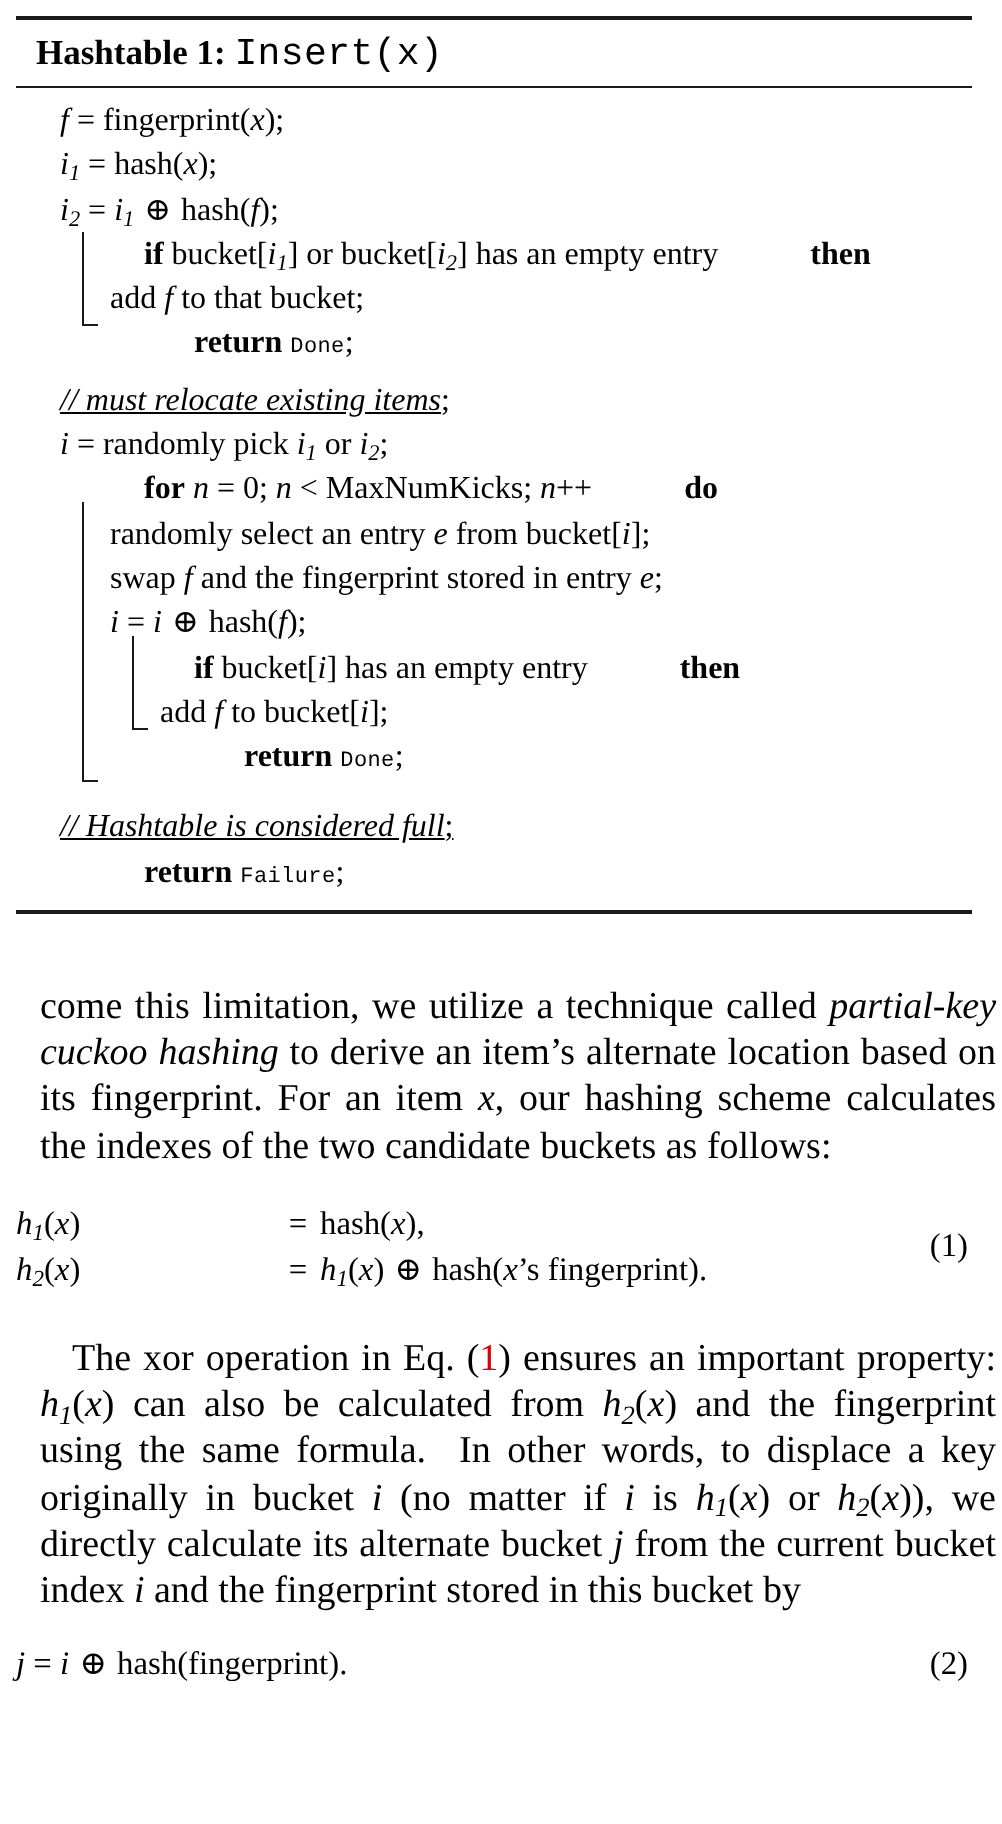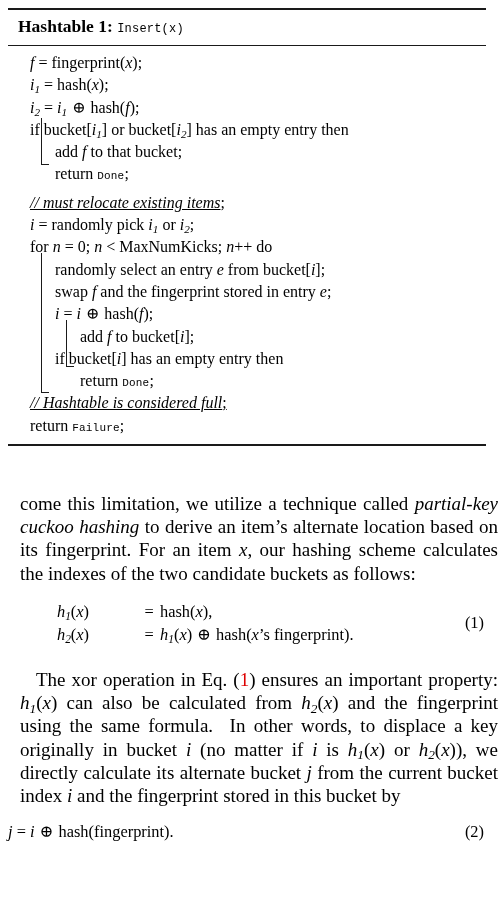--- a/index.html
+++ b/index.html
@@ -45,41 +45,41 @@
     font-size: 17.5px;
     line-height: 26px;
     padding: 3px 0 3px 10px;
     white-space: nowrap;
   }
   .algo-caption .algo-label {
     font-weight: bold;
   }
   .algo-caption .algo-sig {
     font-family: "Liberation Mono", "DejaVu Sans Mono", monospace;
-    font-size: 12px;
+    font-size: 19px;
     letter-spacing: 0.2px;
   }
 
   .algo-body {
     position: relative;
     padding: 6px 0 7px 0;
     font-size: 16px;
     line-height: 22.3px;
   }
 
   .line {
     position: relative;
     white-space: nowrap;
     height: 22.3px;
   }
   .lvl0 { padding-left: 22px; }
   .lvl1 { padding-left: 47px; }
   .lvl2 { padding-left: 72px; }
 
-  .kw { font-weight: normal; }
+  .kw { font-weight: bold; margin-left: 42px; }
   .mono {
     font-family: "Liberation Mono", "DejaVu Sans Mono", monospace;
     font-size: 11px;
     letter-spacing: 0.2px;
   }
   .var { font-style: italic; }
   .cmt { font-style: italic; text-decoration: underline; }
   .cmt .semi { font-style: normal; }
   sub {
     font-size: 0.70em;
@@ -127,21 +127,21 @@
     position: relative;
     white-space: nowrap;
   }
   .eqnum {
     position: absolute;
     right: 2px;
     font-style: normal;
   }
   .eq-lhs {
     display: inline-block;
-    text-align: center;
+    text-align: left;
   }
   .eq-eqsign {
     display: inline-block;
     width: 22px;
     text-align: center;
   }
 </style>
 </head>
 <body>
 
@@ -210,34 +210,34 @@
 
       <div class="line lvl1">
         swap <span class="var">f</span> and the fingerprint stored in entry <span class="var">e</span>;
       </div>
 
       <div class="line lvl1">
         <span class="var">i</span> = <span class="var">i</span>
         <span class="xor">⊕</span> hash(<span class="var">f</span>);
       </div>
 
+      <div class="line lvl1">
+        <span class="kw">if</span> bucket[<span class="var">i</span>] has an empty entry
+        <span class="kw">then</span>
+      </div>
+
       <div class="line lvl2">
         add <span class="var">f</span> to bucket[<span class="var">i</span>];
       </div>
 
-      <div class="line lvl1">
-        <span class="kw">if</span> bucket[<span class="var">i</span>] has an empty entry
-        <span class="kw">then</span>
-      </div>
-
       <div class="line lvl2">
         <span class="kw">return</span> <span class="mono">Done</span>;
       </div>
 
-      <div class="line lvl0" style="">
+      <div class="line lvl0" style="margin-top:13px">
         <span class="cmt">// Hashtable is considered full<span class="semi">;</span></span>
       </div>
 
       <div class="line lvl0">
         <span class="kw">return</span> <span class="mono">Failure</span>;
       </div>
 
     </div>
 
     <div class="rule-thick"></div>

